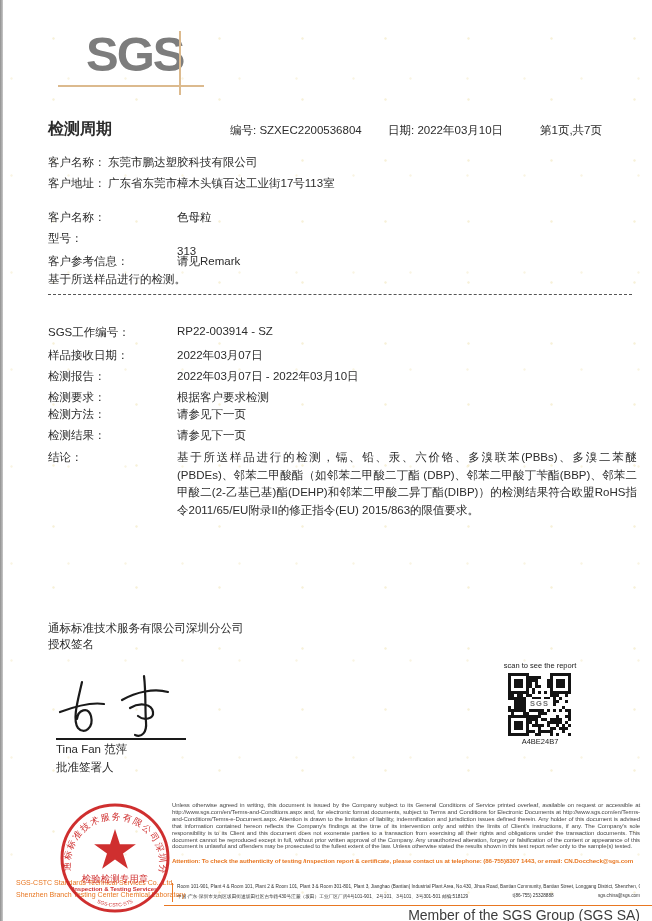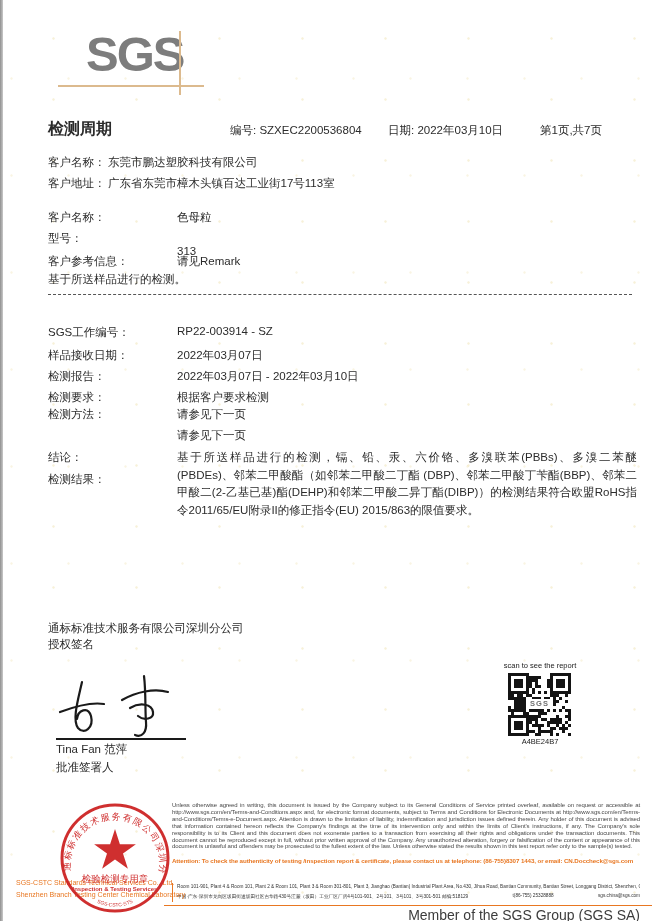--- a/index.html
+++ b/index.html
@@ -88,21 +88,21 @@
   <div class="lbl" style="top:325px;">SGS工作编号：</div>
   <div class="val v2" style="top:325px;">RP22-003914 - SZ</div>
   <div class="lbl" style="top:348px;">样品接收日期：</div>
   <div class="val v2" style="top:348px;">2022年03月07日</div>
   <div class="lbl" style="top:369px;">检测报告：</div>
   <div class="val v2" style="top:369px;text-align:center;">2022年03月07日 - 2022年03月10日</div>
   <div class="lbl" style="top:390px;">检测要求：</div>
   <div class="val v2" style="top:390px;">根据客户要求检测</div>
   <div class="lbl" style="top:407px;">检测方法：</div>
   <div class="val v2" style="top:407px;">请参见下一页</div>
-  <div class="lbl" style="top:428px;margin-top:44px;">检测结果：</div>
+  <div class="lbl" style="top:428px;">检测结果：</div>
   <div class="val v2" style="top:428px;">请参见下一页</div>
   <div class="lbl" style="top:450px;">结论：</div>
   <div class="conclusion">基于所送样品进行的检测，镉、铅、汞、六价铬、多溴联苯(PBBs)、多溴二苯醚(PBDEs)、邻苯二甲酸酯（如邻苯二甲酸二丁酯 (DBP)、邻苯二甲酸丁苄酯(BBP)、邻苯二甲酸二(2-乙基已基)酯(DEHP)和邻苯二甲酸二异丁酯(DIBP)）的检测结果符合欧盟RoHS指令2011/65/EU附录II的修正指令(EU) 2015/863的限值要求。</div>
 
   <div class="sig-company" style="top:621px;">通标标准技术服务有限公司深圳分公司</div>
   <div class="sig-company" style="top:637px;">授权签名</div>
 
   <svg class="sig-draw" width="150" height="76" viewBox="0 0 150 76">
     <g fill="none" stroke="#1a1a1a" stroke-width="2.2" stroke-linecap="round">
       <path d="M8,46 C24,40 40,36 52,38"></path>

